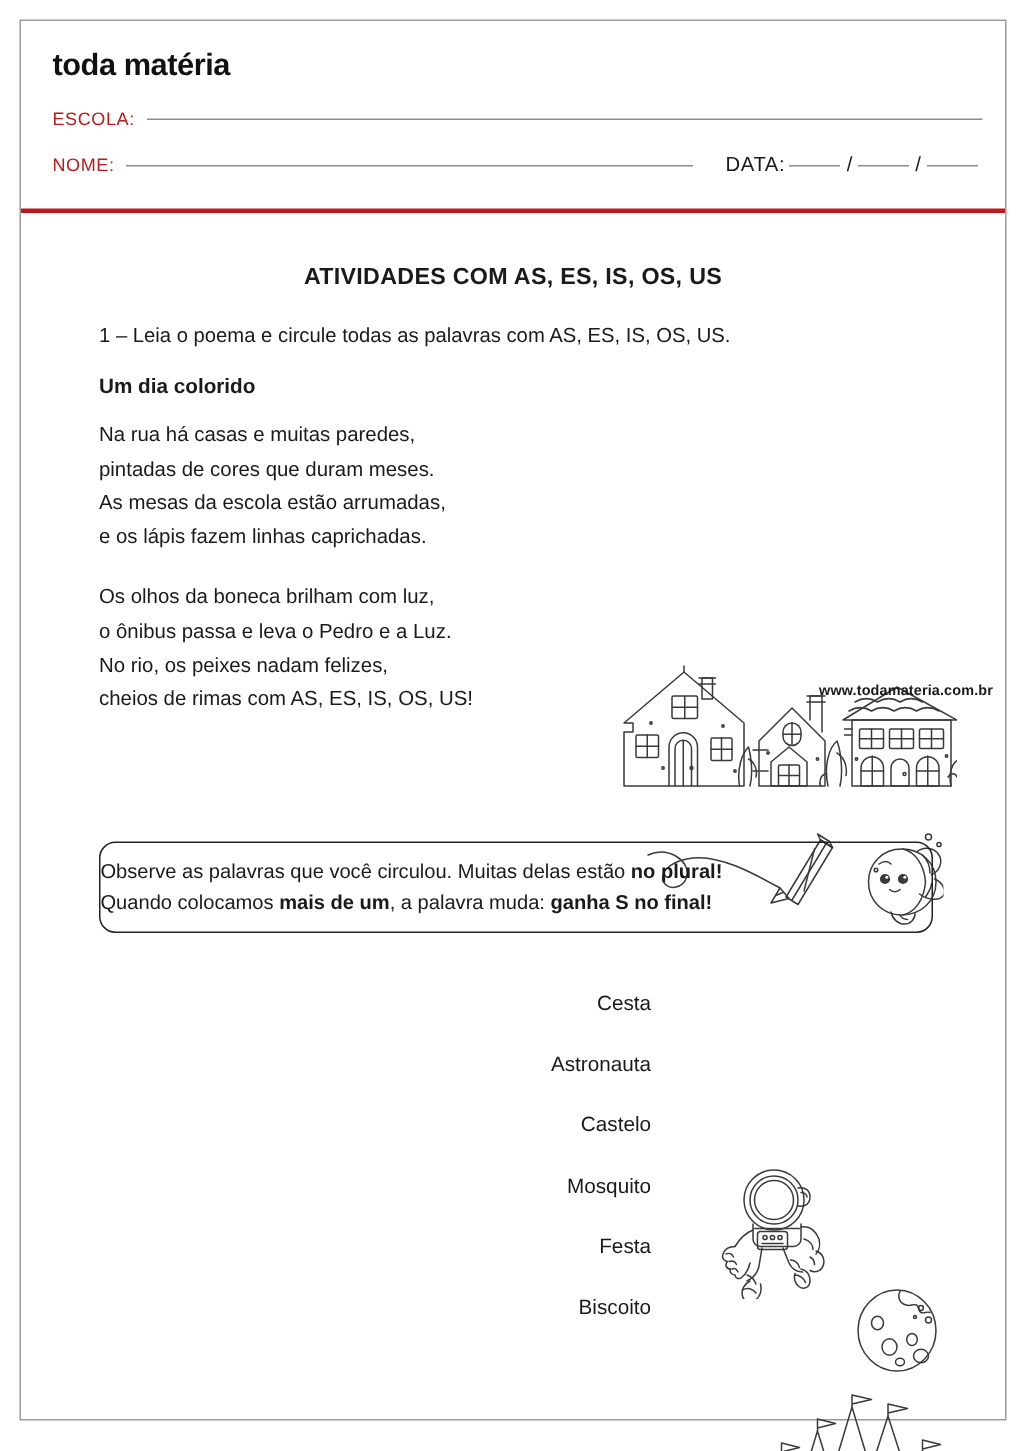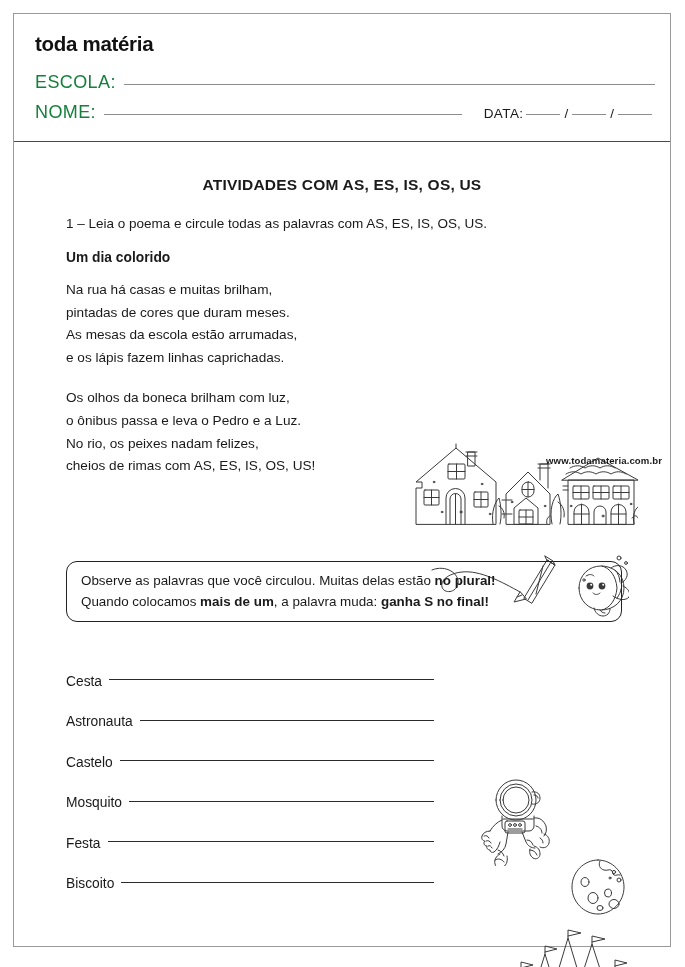--- a/index.html
+++ b/index.html
@@ -22,21 +22,21 @@
     height: 934px;
     border: 1px solid #9a9a9a;
     box-sizing: border-box;
     background: #fff;
   }
 
   
   .header {
     position: relative;
     height: 128px;
-    border-bottom: 1px solid #b91c1c;
+    border-bottom: 3px solid #b91c1c;
     box-sizing: border-box;
   }
   .logo {
     position: absolute;
     left: 21px;
     top: 18px;
     font-size: 20.5px;
     font-weight: 700;
     letter-spacing: -0.3px;
     color: #111;
@@ -44,23 +44,23 @@
   .field-row {
     position: absolute;
     left: 21px;
     display: flex;
     align-items: baseline;
     white-space: nowrap;
   }
   .field-row.escola { top: 58px; width: 620px; }
   .field-row.nome   { top: 88px; width: 620px; }
   .field-label {
-    font-size: 18px;
+    font-size: 12px;
     letter-spacing: 0.4px;
-    color: #15803d;
+    color: #b91c1c;
     flex: 0 0 auto;
   }
   .rule {
     flex: 1 1 auto;
     border-bottom: 1px solid #8d8d8d;
     margin-left: 8px;
     position: relative;
     top: -3px;
     height: 1px;
   }
@@ -111,21 +111,21 @@
 
   
   .note-box {
     position: absolute;
     left: 52px;
     top: 385px;
     width: 556px;
     box-sizing: border-box;
     border: 1.4px solid #222;
     border-radius: 11px;
-    padding: 8px 14px 9px 14px;
+    padding: 8px 14px 9px 0;
   }
   .note-line {
     font-size: 13.4px;
     line-height: 21px;
   }
   .note-line b { font-weight: 700; }
 
   .instruction2 {
     position: absolute;
     left: 52px;
@@ -135,22 +135,23 @@
 
   
   .answers {
     position: absolute;
     left: 52px;
     top: 485px;
     width: 368px;
   }
   .answer-row {
     display: flex;
-    align-items: center;
+    align-items: flex-end;
     height: 40.5px;
+    flex-direction: column;
   }
   .answer-word {
     font-size: 13.8px;
     flex: 0 0 auto;
     white-space: nowrap;
   }
   .answer-line {
     flex: 1 1 auto;
     border-bottom: 1.3px solid #2b2b2b;
     margin-left: 7px;
@@ -207,21 +208,21 @@
 
   <div class="content">
 
     <div class="worksheet-title">ATIVIDADES COM AS, ES, IS, OS, US</div>
 
     <div class="instruction">1 – Leia o poema e circule todas as palavras com AS, ES, IS, OS, US.</div>
 
     <div class="poem-title">Um dia colorido</div>
 
     <div class="stanza">
-      <div>Na rua há casas e muitas brilham,</div>
+      <div>Na rua há casas e muitas paredes,</div>
       <div>pintadas de cores que duram meses.</div>
       <div>As mesas da escola estão arrumadas,</div>
       <div>e os lápis fazem linhas caprichadas.</div>
     </div>
 
     <div class="stanza second">
       <div>Os olhos da boneca brilham com luz,</div>
       <div>o ônibus passa e leva o Pedro e a Luz.</div>
       <div>No rio, os peixes nadam felizes,</div>
       <div>cheios de rimas com AS, ES, IS, OS, US!</div>

